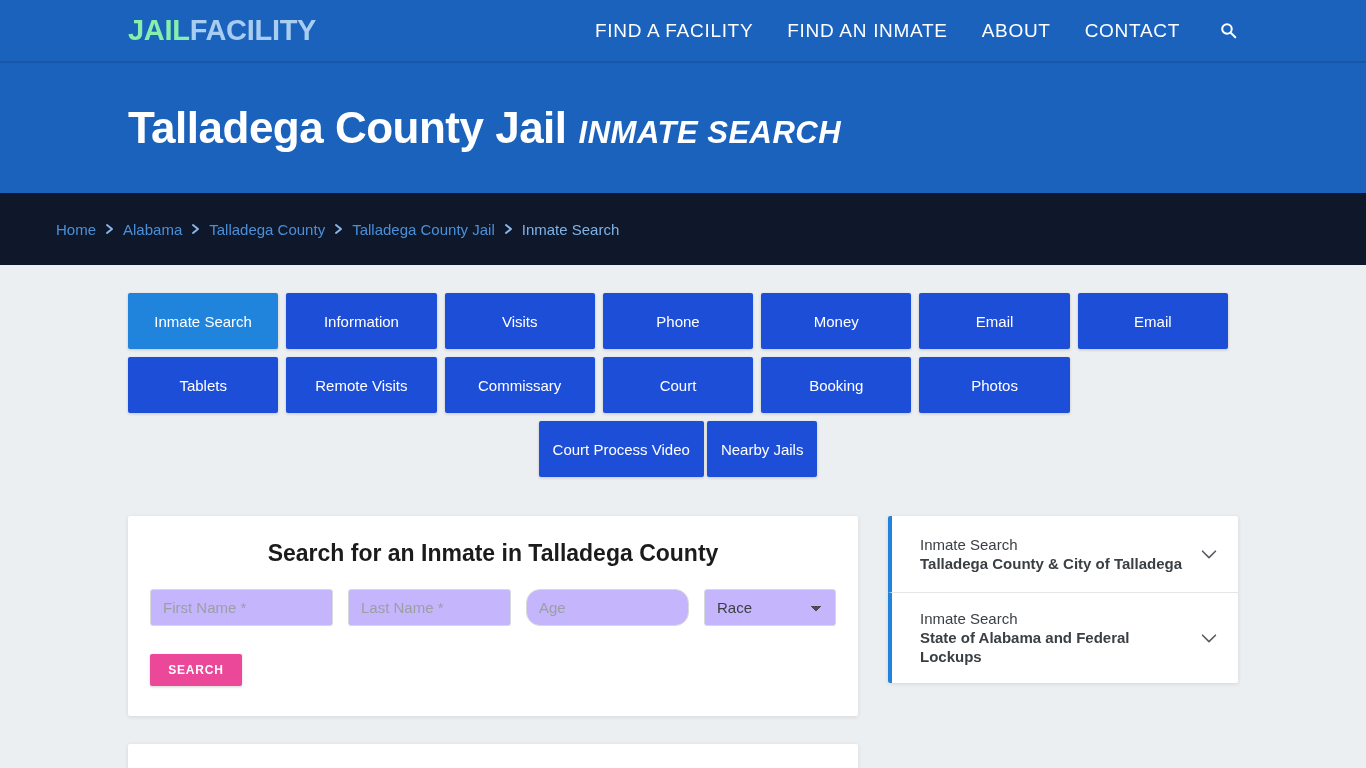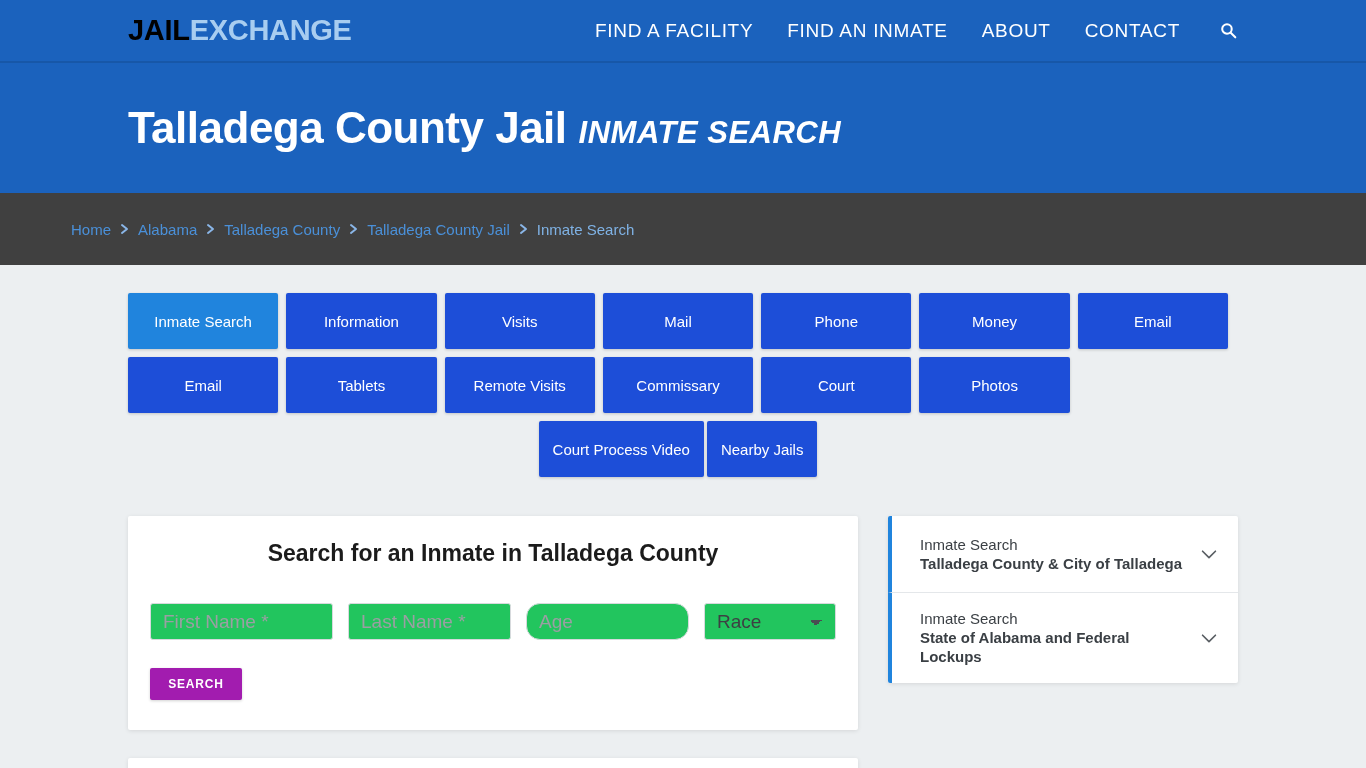--- a/index.html
+++ b/index.html
@@ -20,21 +20,21 @@
     align-items: center;
     padding: 0 0 0 128px;
   }
   .logo {
     font-size: 29px;
     font-weight: 700;
     letter-spacing: -0.3px;
     white-space: nowrap;
     font-family: "Liberation Sans", sans-serif;
   }
-  .logo .jail { color: #000000; }
+  .logo .jail { color: #86efac; }
   .logo .exchange { color: #a8cdf0; }
 
   .nav {
     margin-left: auto;
     display: flex;
     align-items: center;
     gap: 34px;
     padding-right: 128px;
     height: 100%;
   }
@@ -77,25 +77,25 @@
   }
   .hero h1 .sub {
     font-size: 31px;
     font-style: italic;
     font-weight: 700;
     letter-spacing: 0.5px;
   }
 
   
   .crumbbar {
-    background: #404040;
+    background: #0f172a;
     height: 72px;
     display: flex;
     align-items: center;
-    padding-left: 71px;
+    padding-left: 56px;
   }
   .crumbs {
     display: flex;
     align-items: center;
     font-size: 15px;
   }
   .crumbs a {
     color: #4a90d9;
     text-decoration: none;
     white-space: nowrap;
@@ -162,33 +162,33 @@
     background: #ffffff;
     box-shadow: 0 1px 4px rgba(0,0,0,0.10);
     border-radius: 2px;
   }
   .searchcard { padding: 24px 22px 30px 22px; }
   .searchcard h2 {
     text-align: center;
     font-size: 23px;
     font-weight: 700;
     color: #1b1b1b;
-    margin-bottom: 36px;
+    margin-bottom: 22px;
     font-family: "Liberation Sans Narrow", "Liberation Sans", sans-serif;
   }
   .fields { display: flex; gap: 15px; }
   .fields input, .fields select {
     height: 37px;
     border: 1px solid #d7dadd;
     border-radius: 3px;
     padding: 0 12px;
-    font-size: 19px;
+    font-size: 15px;
     color: #55595c;
     font-family: "Liberation Sans", sans-serif;
-    background: #22c55e;
+    background: #c4b5fd;
     outline: none;
   }
   .fields input::placeholder { color: #9b9fa3; }
   .fields .f-first { width: 183px; }
   .fields .f-last  { width: 163px; }
   .fields .f-age   { width: 163px; border-radius: 14px; }
   .fields .f-race  {
     width: 160px;
     color: #3d4043;
     appearance: none;
@@ -196,21 +196,21 @@
       linear-gradient(45deg, transparent 50%, #4a4e52 50%),
       linear-gradient(135deg, #4a4e52 50%, transparent 50%);
     background-position:
       calc(100% - 19px) 16px,
       calc(100% - 13px) 16px;
     background-size: 6px 6px, 6px 6px;
     background-repeat: no-repeat;
   }
   .searchbtn {
     margin-top: 28px;
-    background: #a21caf;
+    background: #ec4899;
     color: #ffffff;
     border: none;
     border-radius: 2px;
     height: 32px;
     width: 92px;
     font-size: 12px;
     letter-spacing: 0.8px;
     font-weight: 700;
     cursor: pointer;
     box-shadow: 0 1px 3px rgba(0,0,0,0.18);
@@ -258,21 +258,21 @@
     flex-shrink: 0;
     color: #5a5f64;
   }
   .chev svg { display: block; }
 </style>
 </head>
 <body>
 
 <div class="topbar">
   <div class="logo">
-    <span class="jail">JAIL</span><span class="exchange">EXCHANGE</span>
+    <span class="jail">JAIL</span><span class="exchange">FACILITY</span>
   </div>
   <nav class="nav">
     <a href="#">FIND A FACILITY</a>
     <a href="#">FIND AN INMATE</a>
     <a href="#">ABOUT</a>
     <a href="#">CONTACT</a>
     <span class="search-btn">
       <svg width="17" height="17" viewBox="0 0 20 20" fill="none" stroke="#ffffff" stroke-width="2.4">
         <circle cx="8.2" cy="8.2" r="5.6"></circle>
         <line x1="12.6" y1="12.6" x2="18" y2="18" stroke-linecap="round"></line>
@@ -317,30 +317,30 @@
     <span class="current">Inmate Search</span>
   </div>
 </div>
 
 <div class="page">
 
   <div class="tabgrid">
     <div class="tab active">Inmate Search</div>
     <div class="tab">Information</div>
     <div class="tab">Visits</div>
-    <div class="tab">Mail</div>
     <div class="tab">Phone</div>
     <div class="tab">Money</div>
     <div class="tab">Email</div>
 
     <div class="tab">Email</div>
     <div class="tab">Tablets</div>
     <div class="tab">Remote Visits</div>
     <div class="tab">Commissary</div>
     <div class="tab">Court</div>
+    <div class="tab">Booking</div>
     <div class="tab">Photos</div>
   </div>
 
   <div class="tabrow3">
     <div class="tab">Court Process Video</div>
     <div class="tab">Nearby Jails</div>
   </div>
 
   <div class="cols">
 

